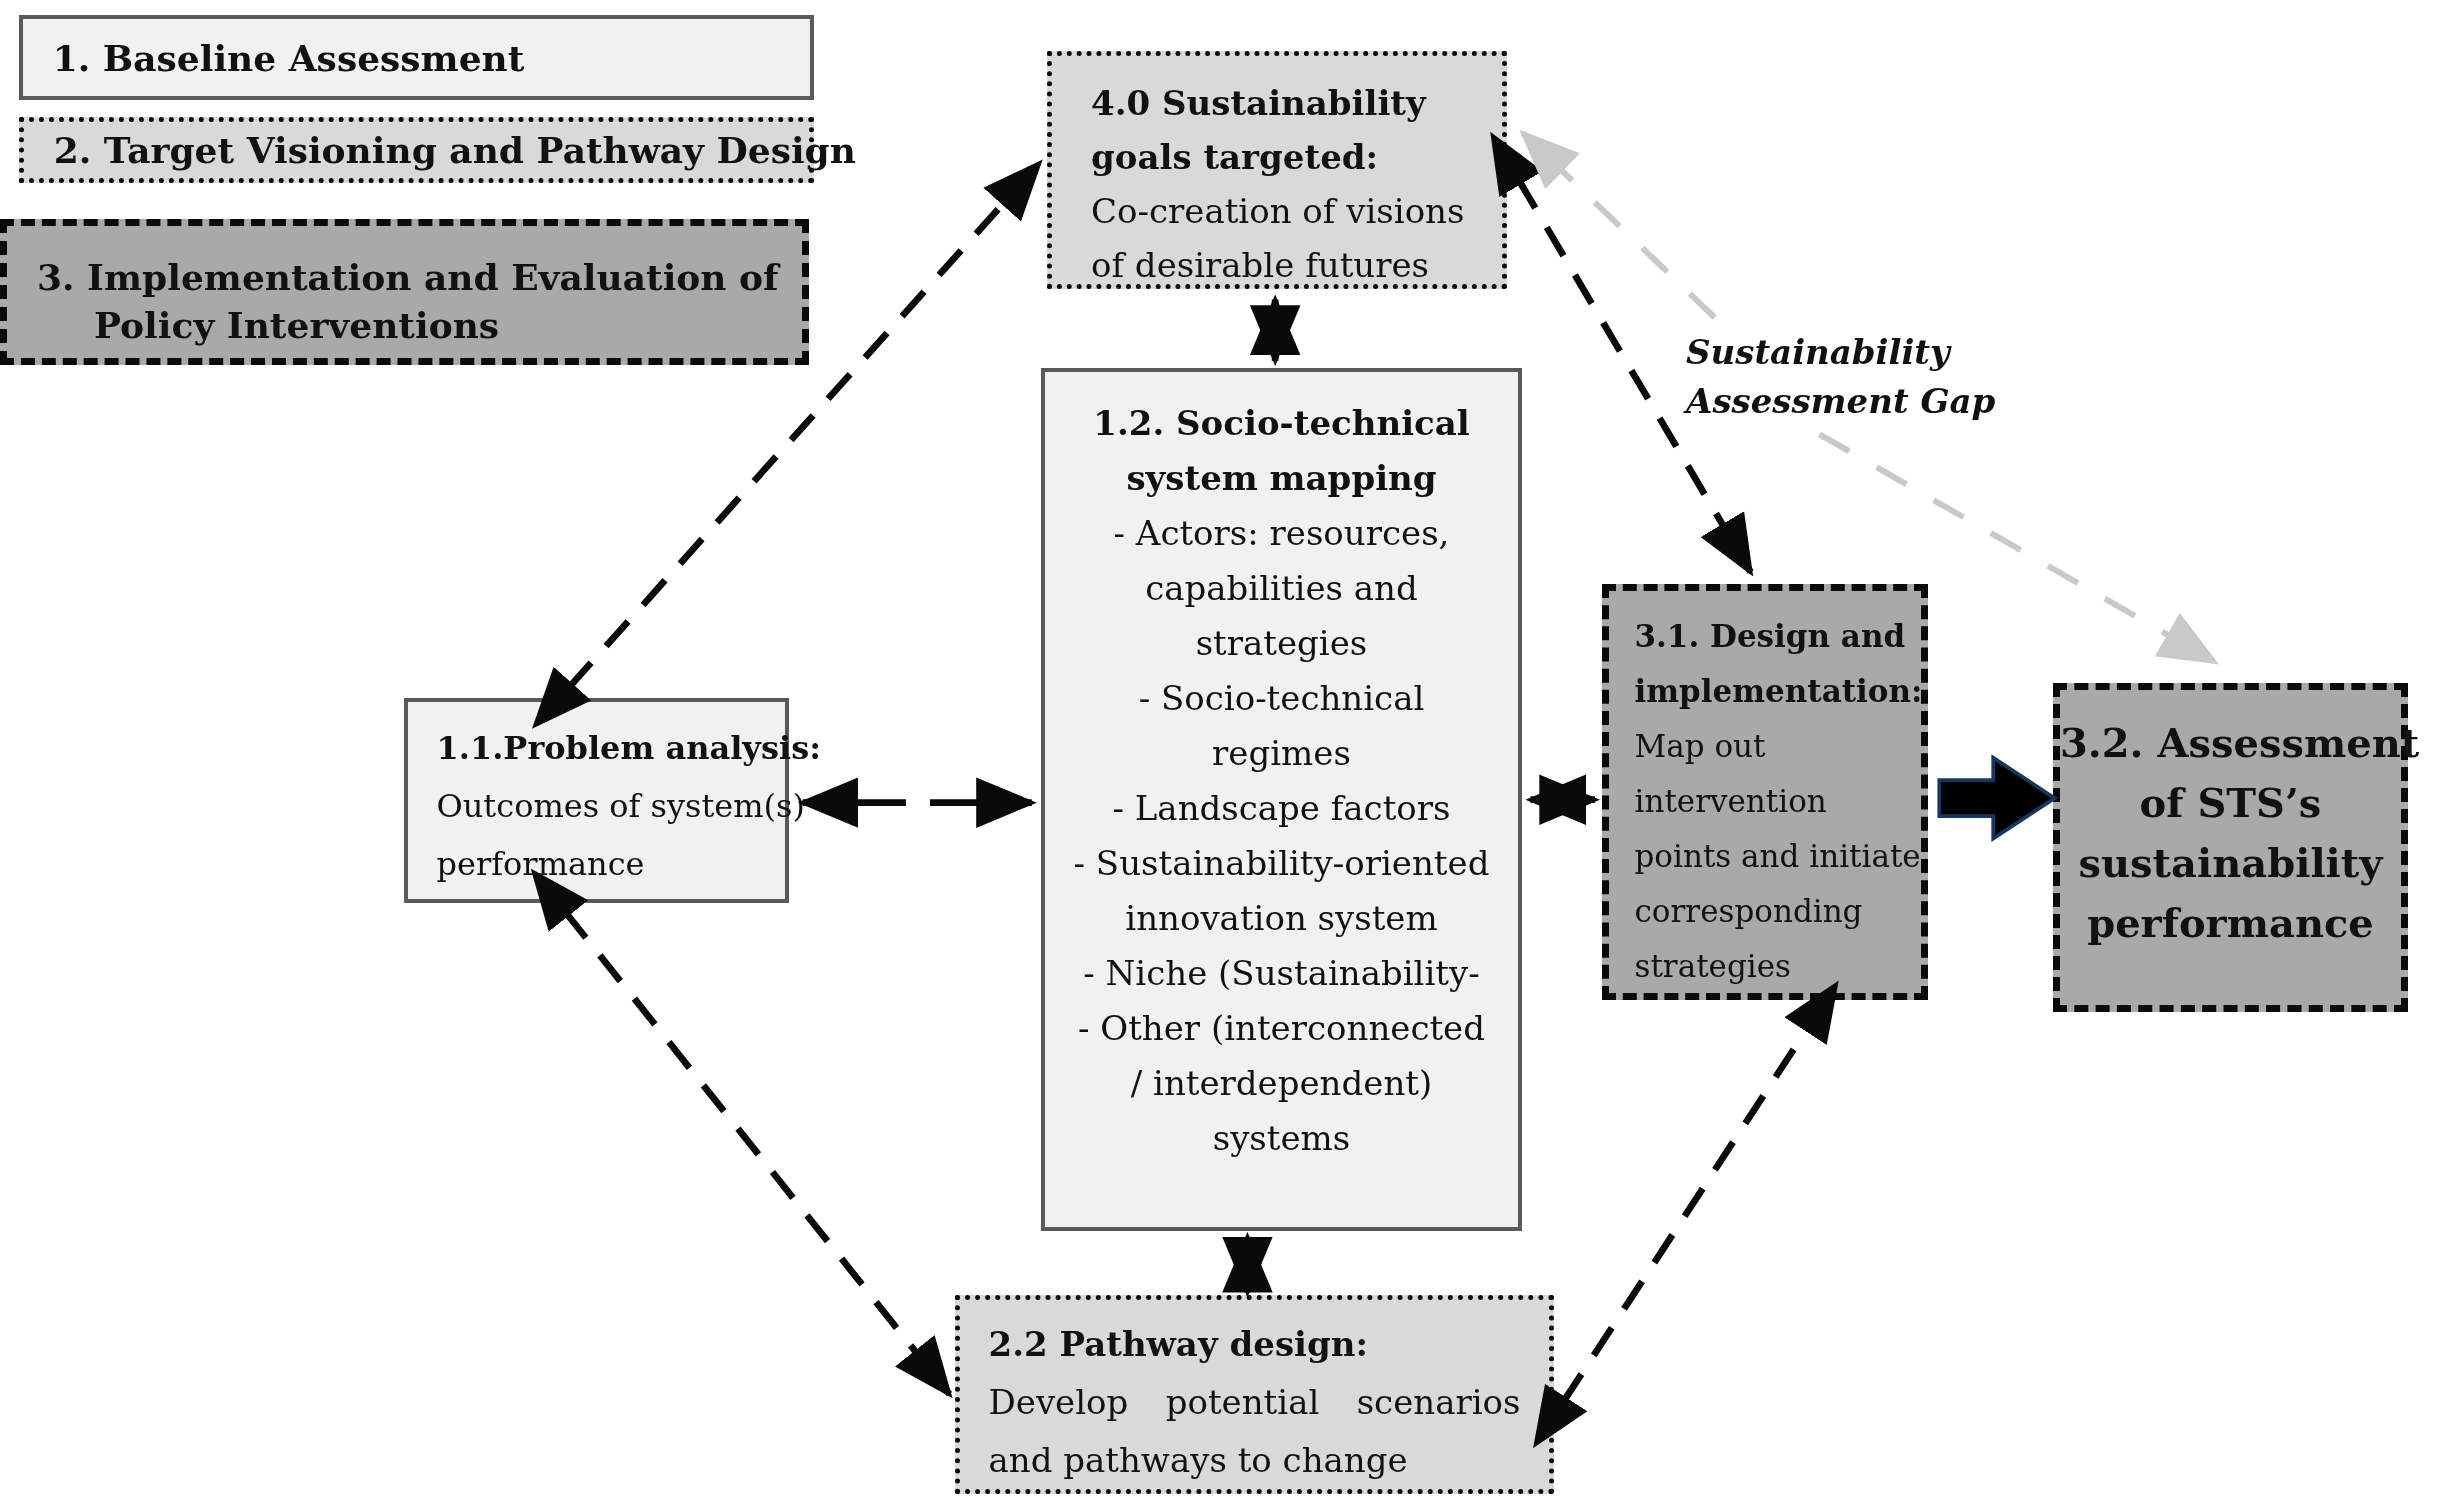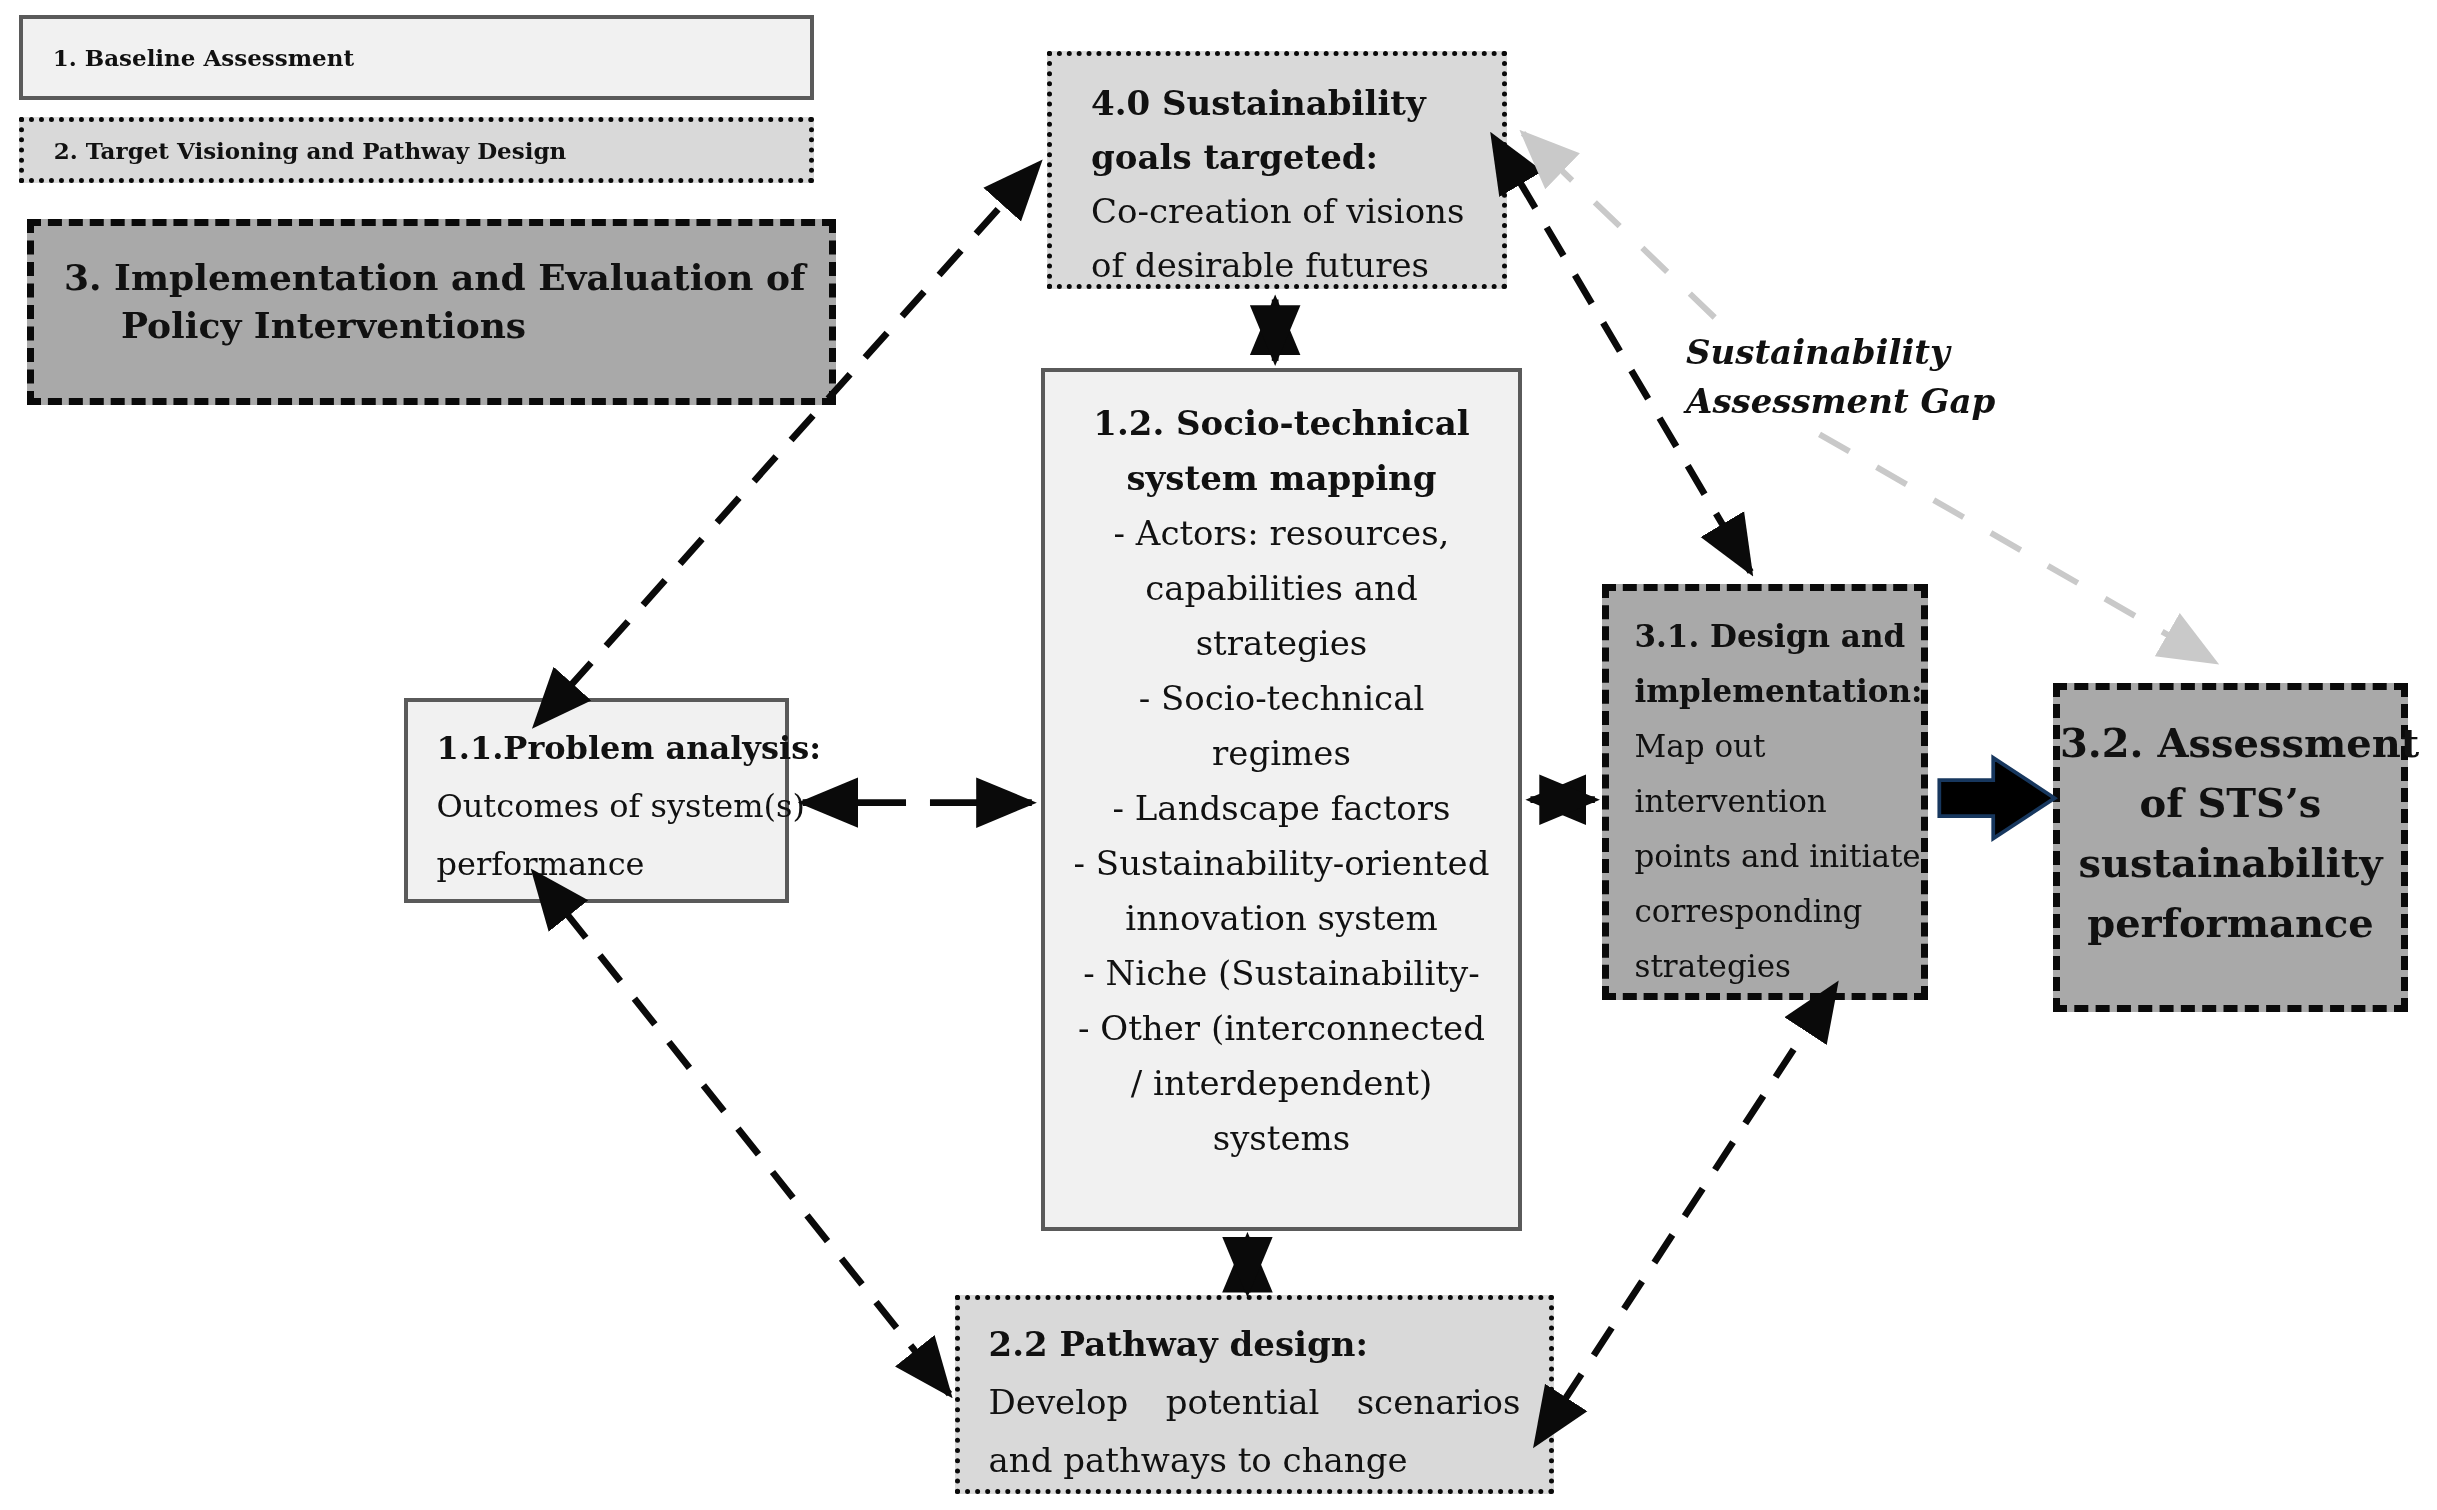--- a/index.html
+++ b/index.html
@@ -15,24 +15,24 @@
   .fill-light{background:#f1f1f1;}
   .fill-mid{background:#d9d9d9;}
   .fill-dark{background:#a9a9a9;}
   .bd-solid{border:4.5px solid #5a5a5a;}
   .bd-dot{border:5.2px dotted #0a0a0a;}
   .bd-dash{border:7.5px dashed #0a0a0a;}
   .ln{white-space:nowrap;}
   .b{font-weight:bold;}
   .center{text-align:center;}
   
-  .legend-item{display:flex;align-items:center;font-weight:bold;font-size:23px;}
+  .legend-item{display:flex;align-items:center;font-weight:bold;font-size:36px;}
   #legend-1{left:18.7px;top:15px;width:795px;height:85px;padding-left:30px;}
   #legend-2{left:18.7px;top:117px;width:795px;height:66px;padding-left:30px;}
-  #legend-3{left:27px;top:219px;width:809px;height:186px;font-weight:bold;font-size:36px;
+  #legend-3{left:0;top:219px;width:809px;height:146px;font-weight:bold;font-size:36px;
             padding:27px 0 0 30px;line-height:48px;}
   #legend-3 .ln2{padding-left:57px;}
   
   #box-goals{left:1047px;top:51px;width:460px;height:238px;font-size:34px;line-height:54px;padding:19.5px 0 0 39px;}
   #box-mapping{left:1041px;top:368px;width:481px;height:863px;font-size:34px;line-height:55px;padding-top:24px;}
   #box-problem{left:404px;top:698px;width:385px;height:205px;font-size:32px;line-height:58px;padding:16.5px 0 0 28.5px;}
   #box-design{left:1602px;top:584px;width:326px;height:416px;font-size:31px;line-height:55px;padding:18px 0 0 25.5px;}
   #box-assessment{left:2053px;top:683px;width:355px;height:329px;font-size:40px;line-height:60px;padding-top:23px;font-weight:bold;}
   #box-pathway{left:955px;top:1295px;width:599px;height:199px;font-size:34px;line-height:58px;padding:15px 28.5px 0 28.5px;}
   #box-pathway .spread{text-align:justify;text-align-last:justify;}

